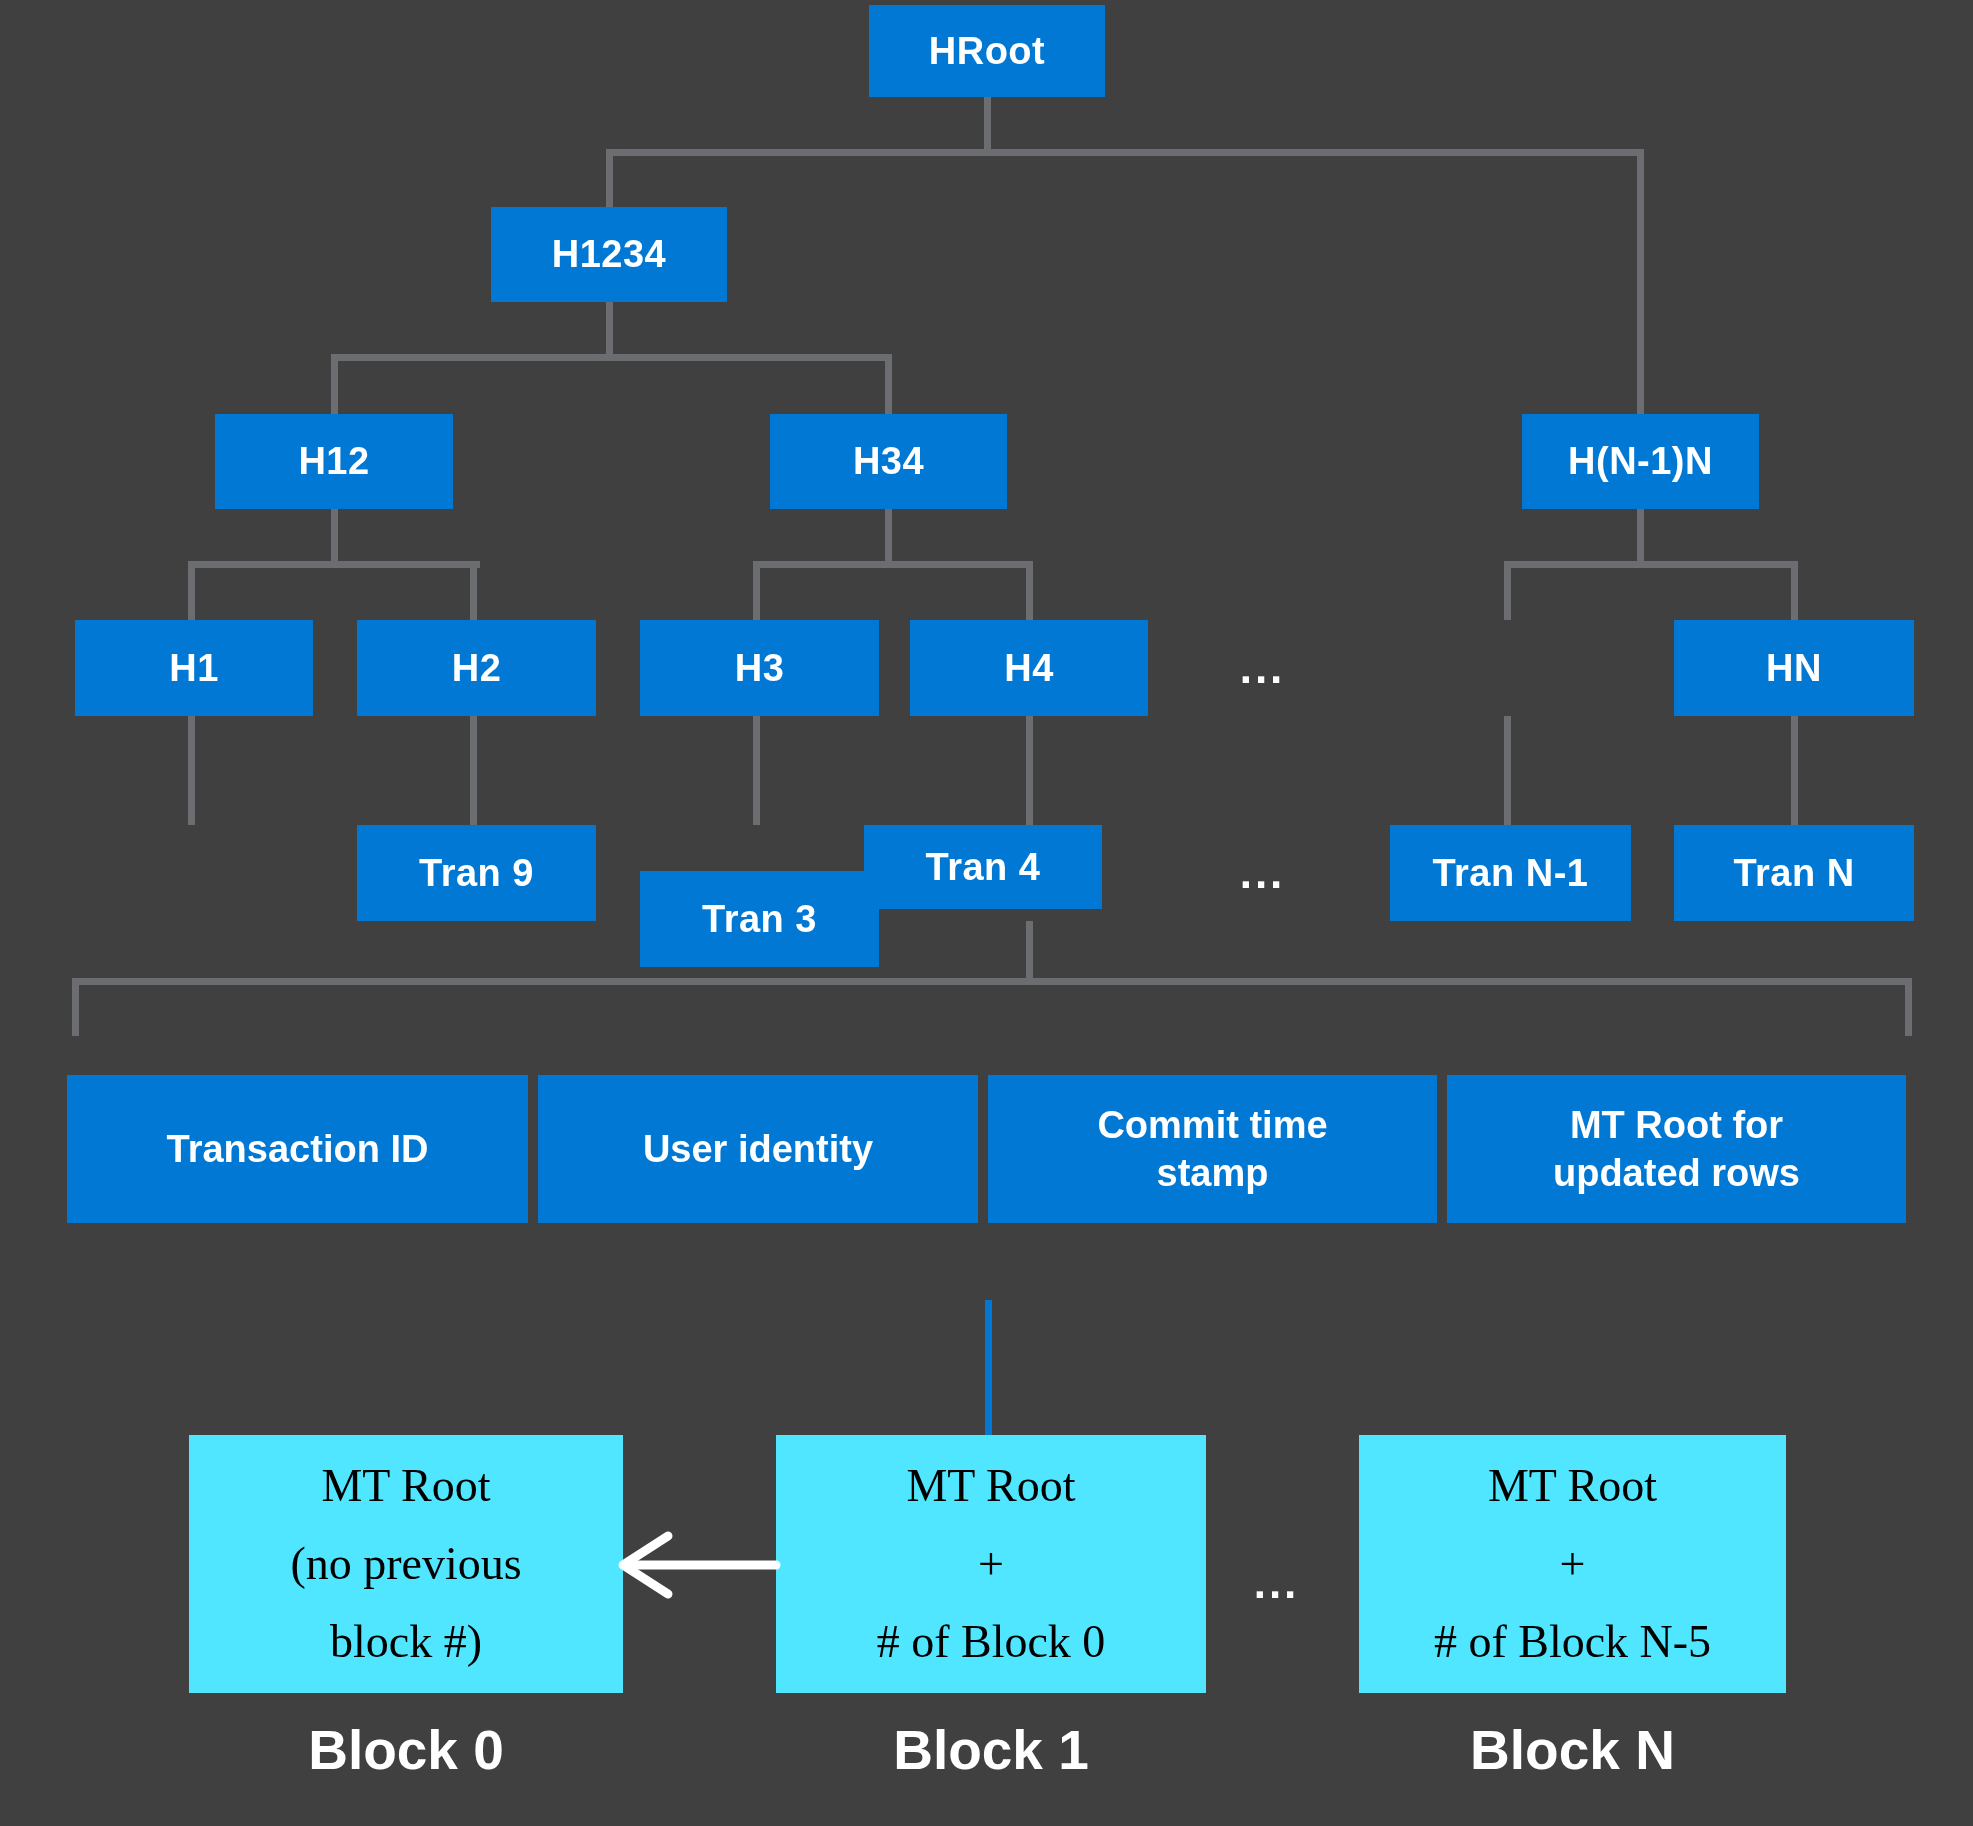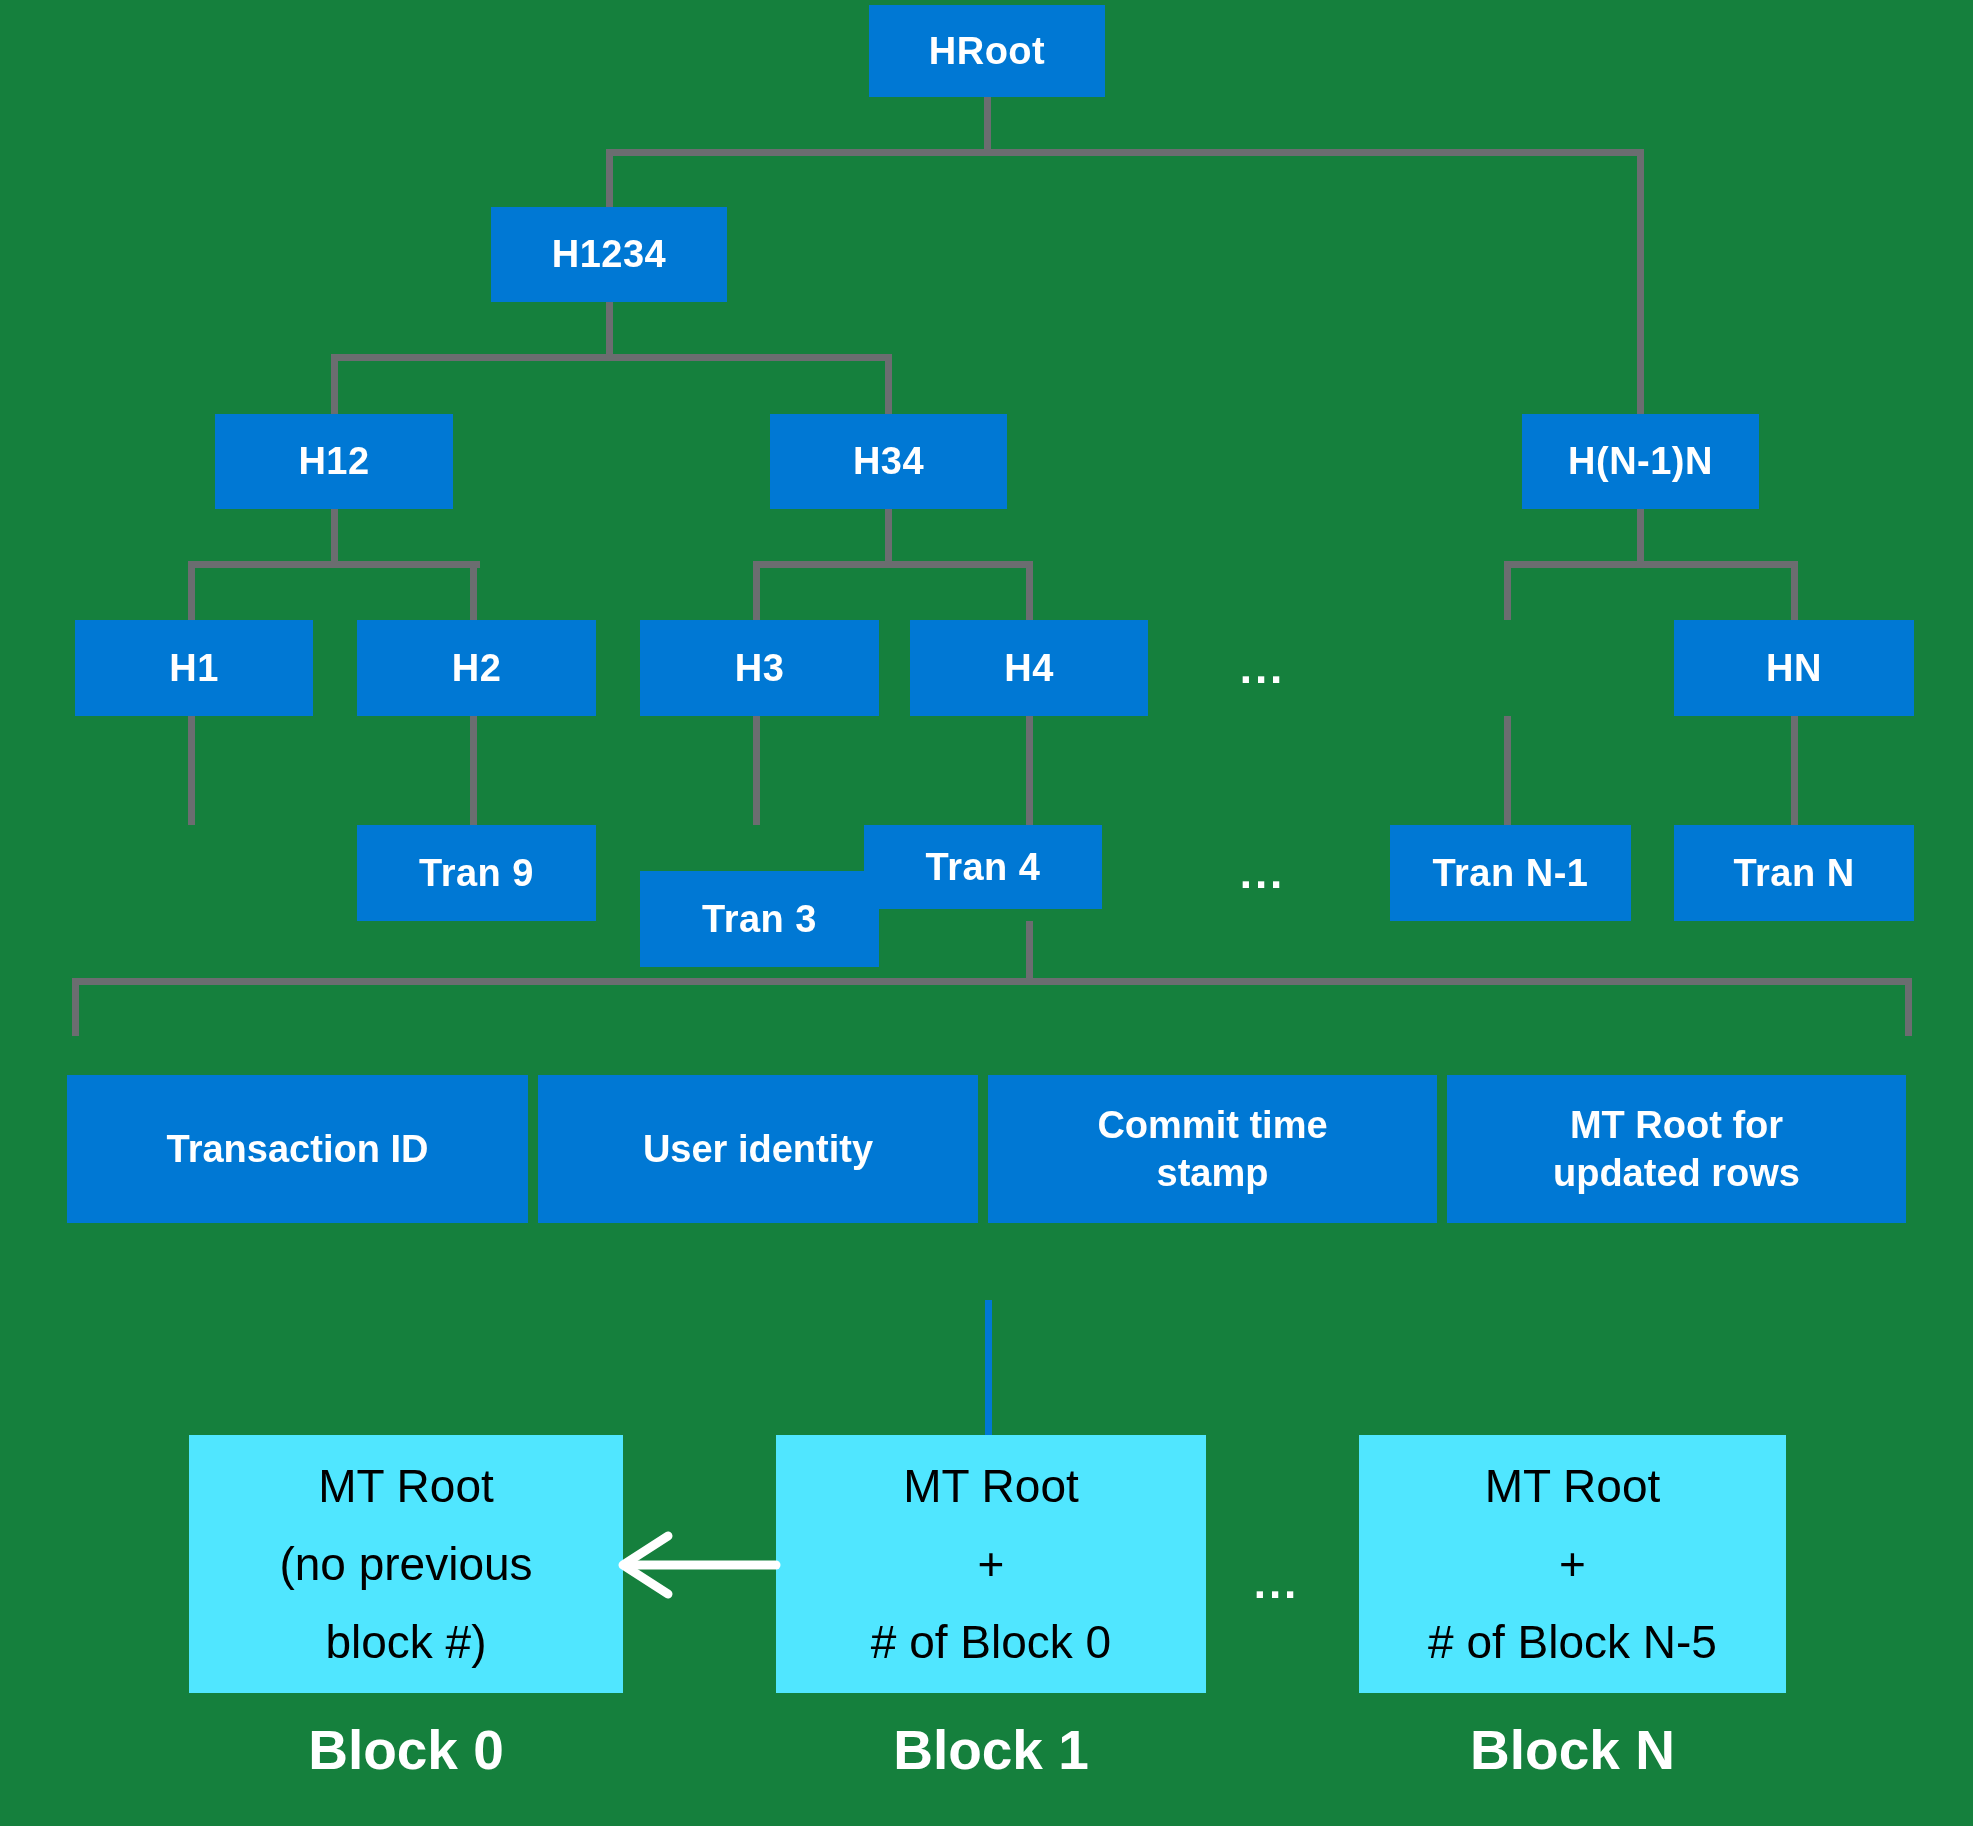--- a/index.html
+++ b/index.html
@@ -1,27 +1,27 @@
 <!DOCTYPE html>
 <html><head>
 <meta charset="utf-8">
 <style>
   html,body{margin:0;padding:0;background:#000;}
-  #canvas{position:relative;width:1973px;height:1826px;background:#15803d;overflow:hidden;
+  #canvas{position:relative;width:1973px;height:1826px;background:#404040;overflow:hidden;
           font-family:"Liberation Sans", sans-serif;}
   .ln{position:absolute;background:#6B6D70;}
   .ln.accent{background:#0078D4;}
   .node{position:absolute;background:#0078D4;color:#fff;display:flex;align-items:center;
         justify-content:center;font-size:38px;font-weight:700;letter-spacing:.5px;}
   .dots{position:absolute;color:#fff;font-size:44px;font-weight:700;letter-spacing:3px;
         display:flex;align-items:center;justify-content:center;}
   .cell{position:absolute;background:#0078D4;color:#fff;display:flex;flex-direction:column;
         align-items:center;justify-content:center;font-size:38px;font-weight:700;line-height:48px;}
   .block{position:absolute;background:#50E6FF;color:#000;display:flex;flex-direction:column;
-         align-items:center;justify-content:center;font-size:46px;font-weight:400;line-height:78px;}
+         align-items:center;justify-content:center;font-size:46px;font-weight:400;line-height:78px;font-family:Liberation Serif, serif;}
   .blockLabel{position:absolute;color:#fff;font-size:55px;font-weight:700;text-align:center;
               line-height:70px;}
   svg{position:absolute;left:0;top:0;}
 </style>
 </head>
 <body>
 
 <div id="canvas">
 
   <div class="ln" style="left:984px;top:97px;width:7px;height:59px"></div>

